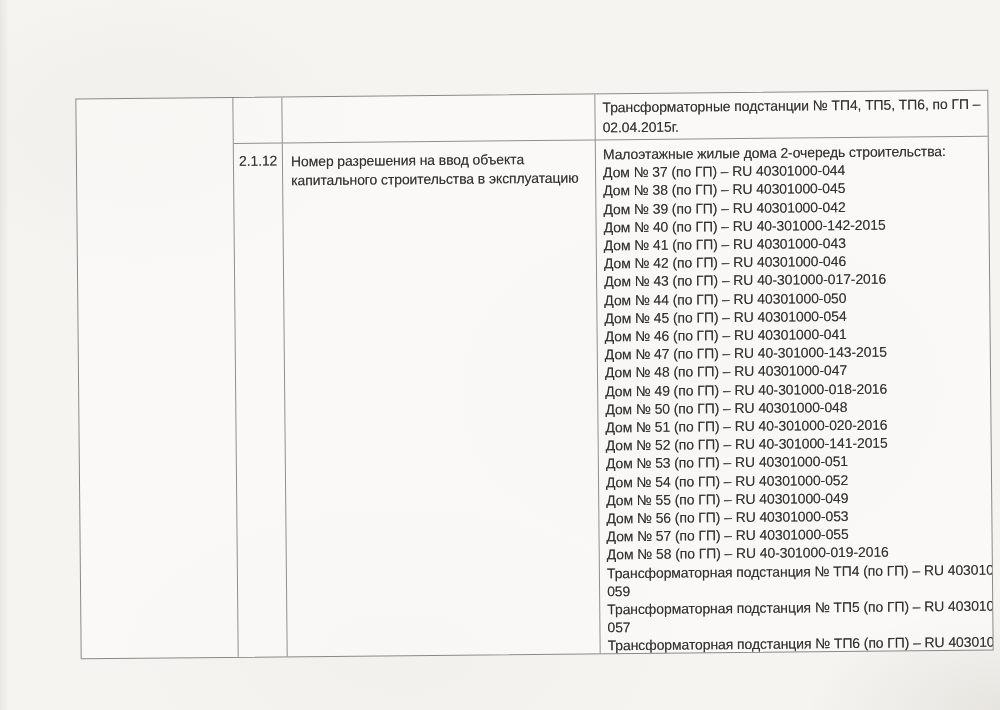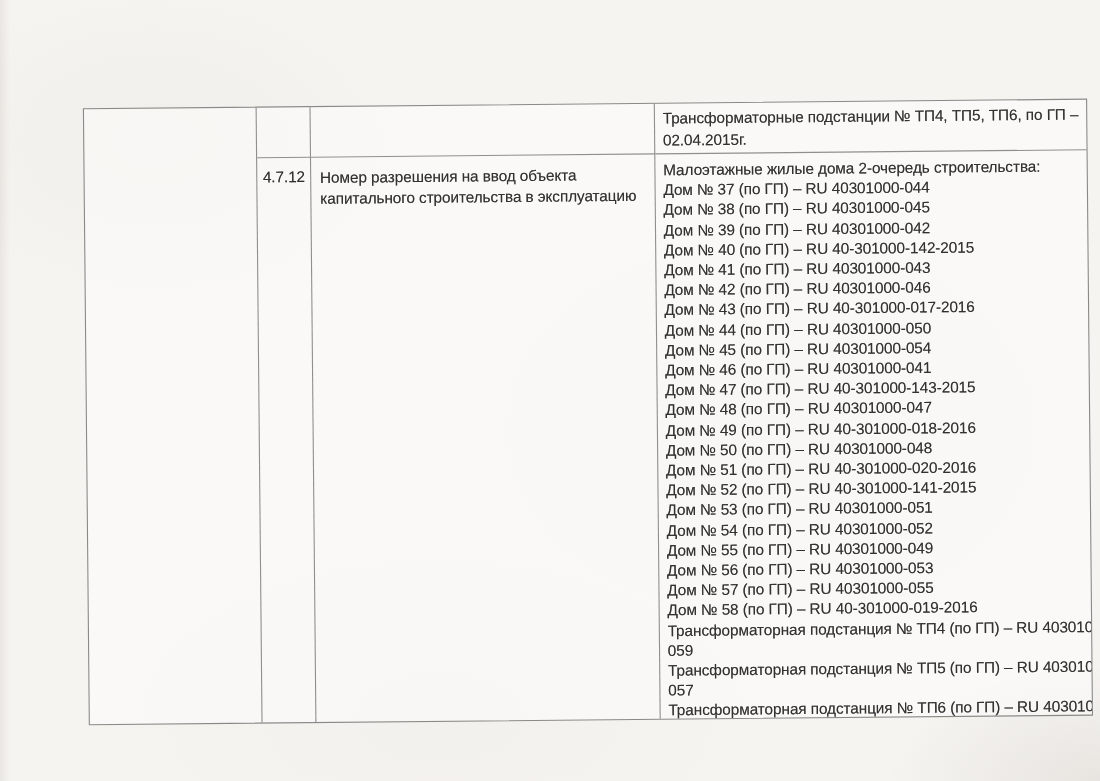--- a/index.html
+++ b/index.html
@@ -52,21 +52,21 @@
   <div class="cell cell-num-top"></div>
 
   <div class="cell cell-label-top"></div>
 
   <div class="cell cell-value-top">
       <div class="line">Трансформаторные подстанции № ТП4, ТП5, ТП6, по ГП –</div>
       <div class="line">02.04.2015г.</div>
     </div>
 
   <div class="cell cell-num">
-    <span>4.7.12</span>
+    <span>2.1.12</span>
   </div>
 
   <div class="cell cell-label">
       <div class="line">Номер разрешения на ввод объекта</div>
       <div class="line">капитального строительства в эксплуатацию</div>
     </div>
 
   <div class="cell cell-value">
       <div class="line">Малоэтажные жилые дома 2-очередь строительства:</div>
       <div class="line">Дом № 37 (по ГП) – RU 40301000-044</div>

